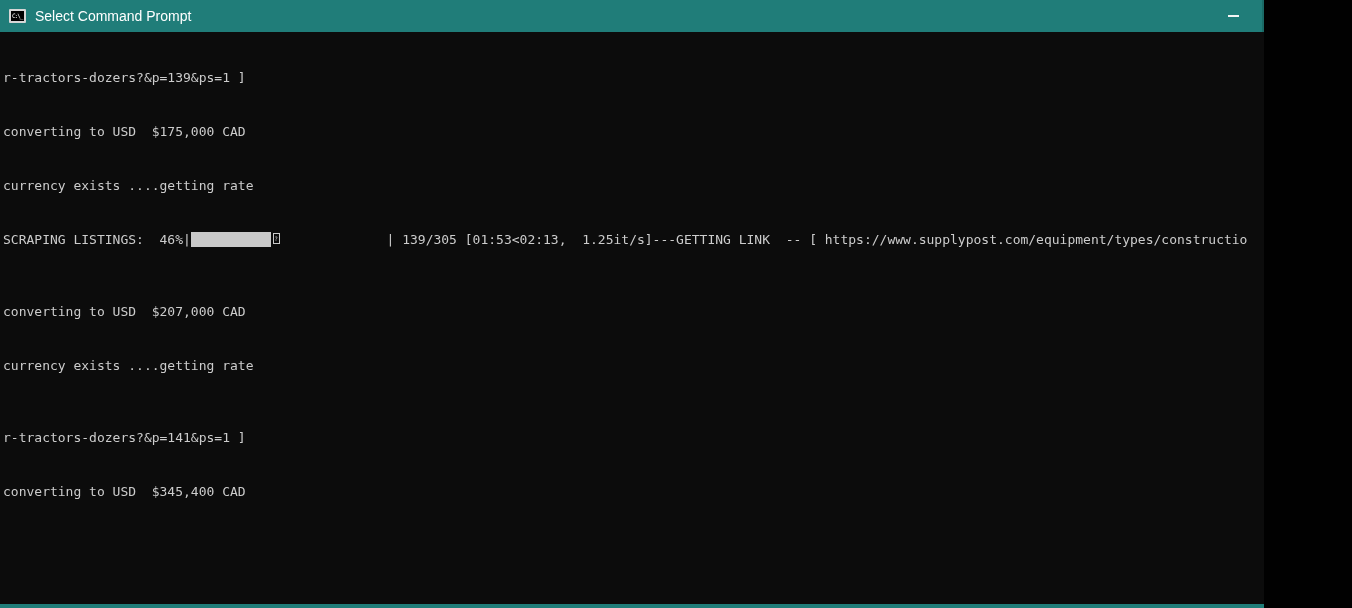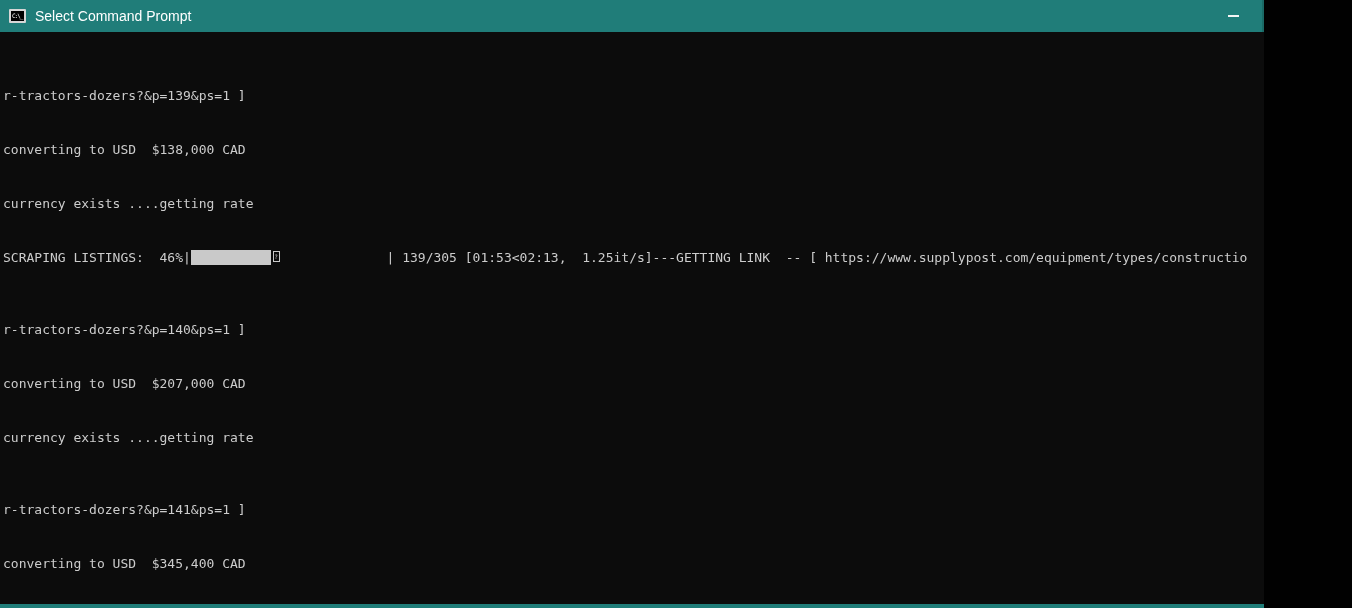--- a/index.html
+++ b/index.html
@@ -29,21 +29,21 @@
   .title-text { color:#ffffff; font-size:14px; }
   .caption-buttons { margin-left:auto; display:flex; height:32px; }
   .caption-btn {
     width:46px; height:32px; margin-right:8px;
     display:flex; align-items:center; justify-content:center;
   }
   .min-glyph { width:11px; height:2px; background:#f4f4f4; }
   .console {
     position:absolute; left:0; top:32px; width:1264px; height:576px;
     overflow:hidden; background:#0c0c0c;
-    padding:19px 0 0 3px; box-sizing:border-box;
+    padding:1px 0 0 3px; box-sizing:border-box;
     font-family:"DejaVu Sans Mono", "Liberation Mono", monospace;
     font-size:13px; line-height:18px; color:#cccccc;
     white-space:pre;
   }
   .tline { height:18px; white-space:pre; }
   .barwrap {
     display:inline-block; width:25ch; height:15px;
     vertical-align:-3px; white-space:nowrap; overflow:hidden;
   }
   .barfill { display:inline-block; height:15px; background:#c9c9c9; vertical-align:top; }
@@ -73,25 +73,24 @@
       <div class="title-text">Select Command Prompt</div>
       <div class="caption-buttons">
         <div class="caption-btn">
           <div class="min-glyph"></div>
         </div>
       </div>
     </div>
 
     <div class="console" id="console">
   <div class="tline">r-tractors-dozers?&amp;p=139&amp;ps=1 ]</div>
-  <div class="tline">converting to USD  $138,000 CAD</div>
+  <div class="tline">converting to USD  $175,000 CAD</div>
   <div class="tline">currency exists ....getting rate</div>
   <div class="tline"><span>SCRAPING LISTINGS:  46%|</span><span class="barwrap"><span class="barfill" style="width: 10.2ch; background: rgb(201, 201, 201);"></span><span class="notdef">?</span></span><span>| 139/305 [01:53&lt;02:13,  1.25it/s]---GETTING LINK  -- [ https://www.supplypost.com/equipment/types/constructio</span></div>
 
-  <div class="tline">r-tractors-dozers?&amp;p=140&amp;ps=1 ]</div>
   <div class="tline">converting to USD  $207,000 CAD</div>
   <div class="tline">currency exists ....getting rate</div>
 
   <div class="tline">r-tractors-dozers?&amp;p=141&amp;ps=1 ]</div>
   <div class="tline">converting to USD  $345,400 CAD</div>
   
   
 
   
   

